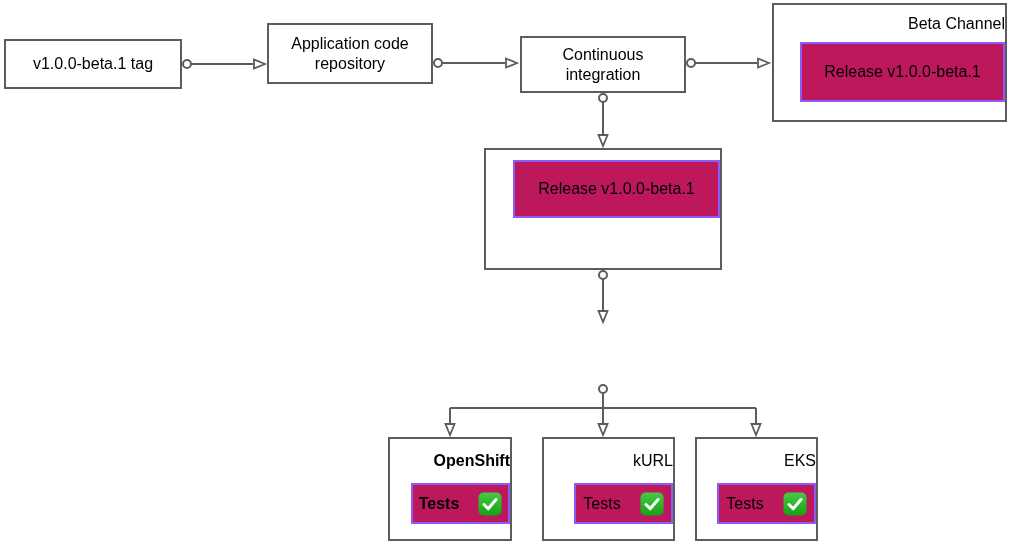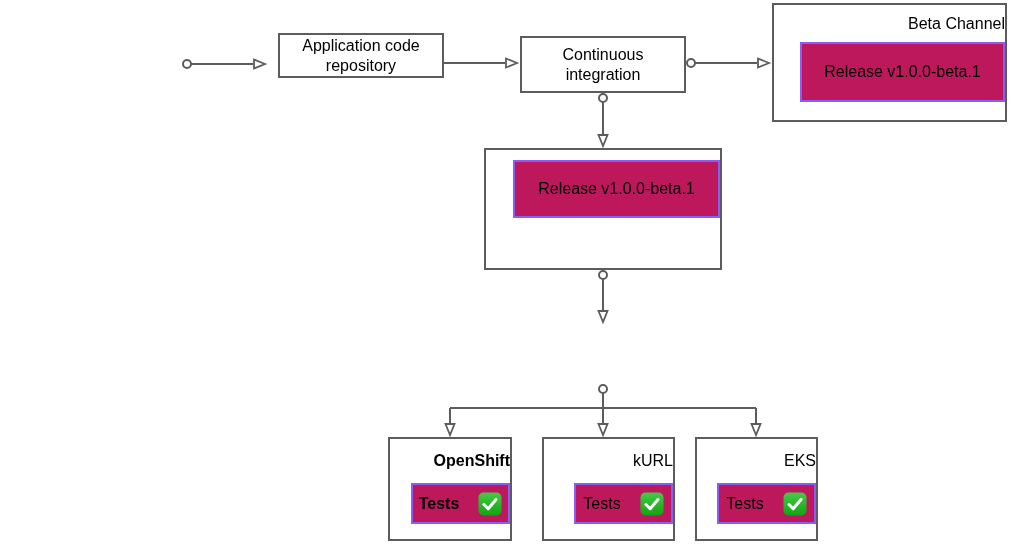--- a/index.html
+++ b/index.html
@@ -134,22 +134,25 @@
         <path d="M450,408 V423"></path>
         <path d="M756,408 V423"></path>
         <circle cx="603" cy="389" r="4" fill="#ffffff"></circle>
         <polygon points="450,435 445.5,424 454.5,424" fill="#ffffff" stroke-width="1.8"></polygon>
         <polygon points="603,435 598.5,424 607.5,424" fill="#ffffff" stroke-width="1.8"></polygon>
         <polygon points="756,435 751.5,424 760.5,424" fill="#ffffff" stroke-width="1.8"></polygon>
       </g>
     </g>
   </svg>
 
-
-  <div class="box label-box" style="left:267px; top:33px; width:166px; height:45px;margin-left:11px;">
+  <div class="box label-box" style="left:4px; top:39px; width:178px; height:50px;">
+    <span class="lbl">v1.0.0-beta.1 tag</span>
+  </div>
+
+  <div class="box label-box" style="left:267px; top:23px; width:166px; height:61px;">
     <span class="lbl">Application code
 repository</span>
   </div>
 
   <div class="box label-box" style="left:520px; top:36px; width:166px; height:57px;">
     <span class="lbl">Continuous
 integration</span>
   </div>
 
   <div class="box container-box" style="left:772px; top:3px; width:235px; height:119px;">

